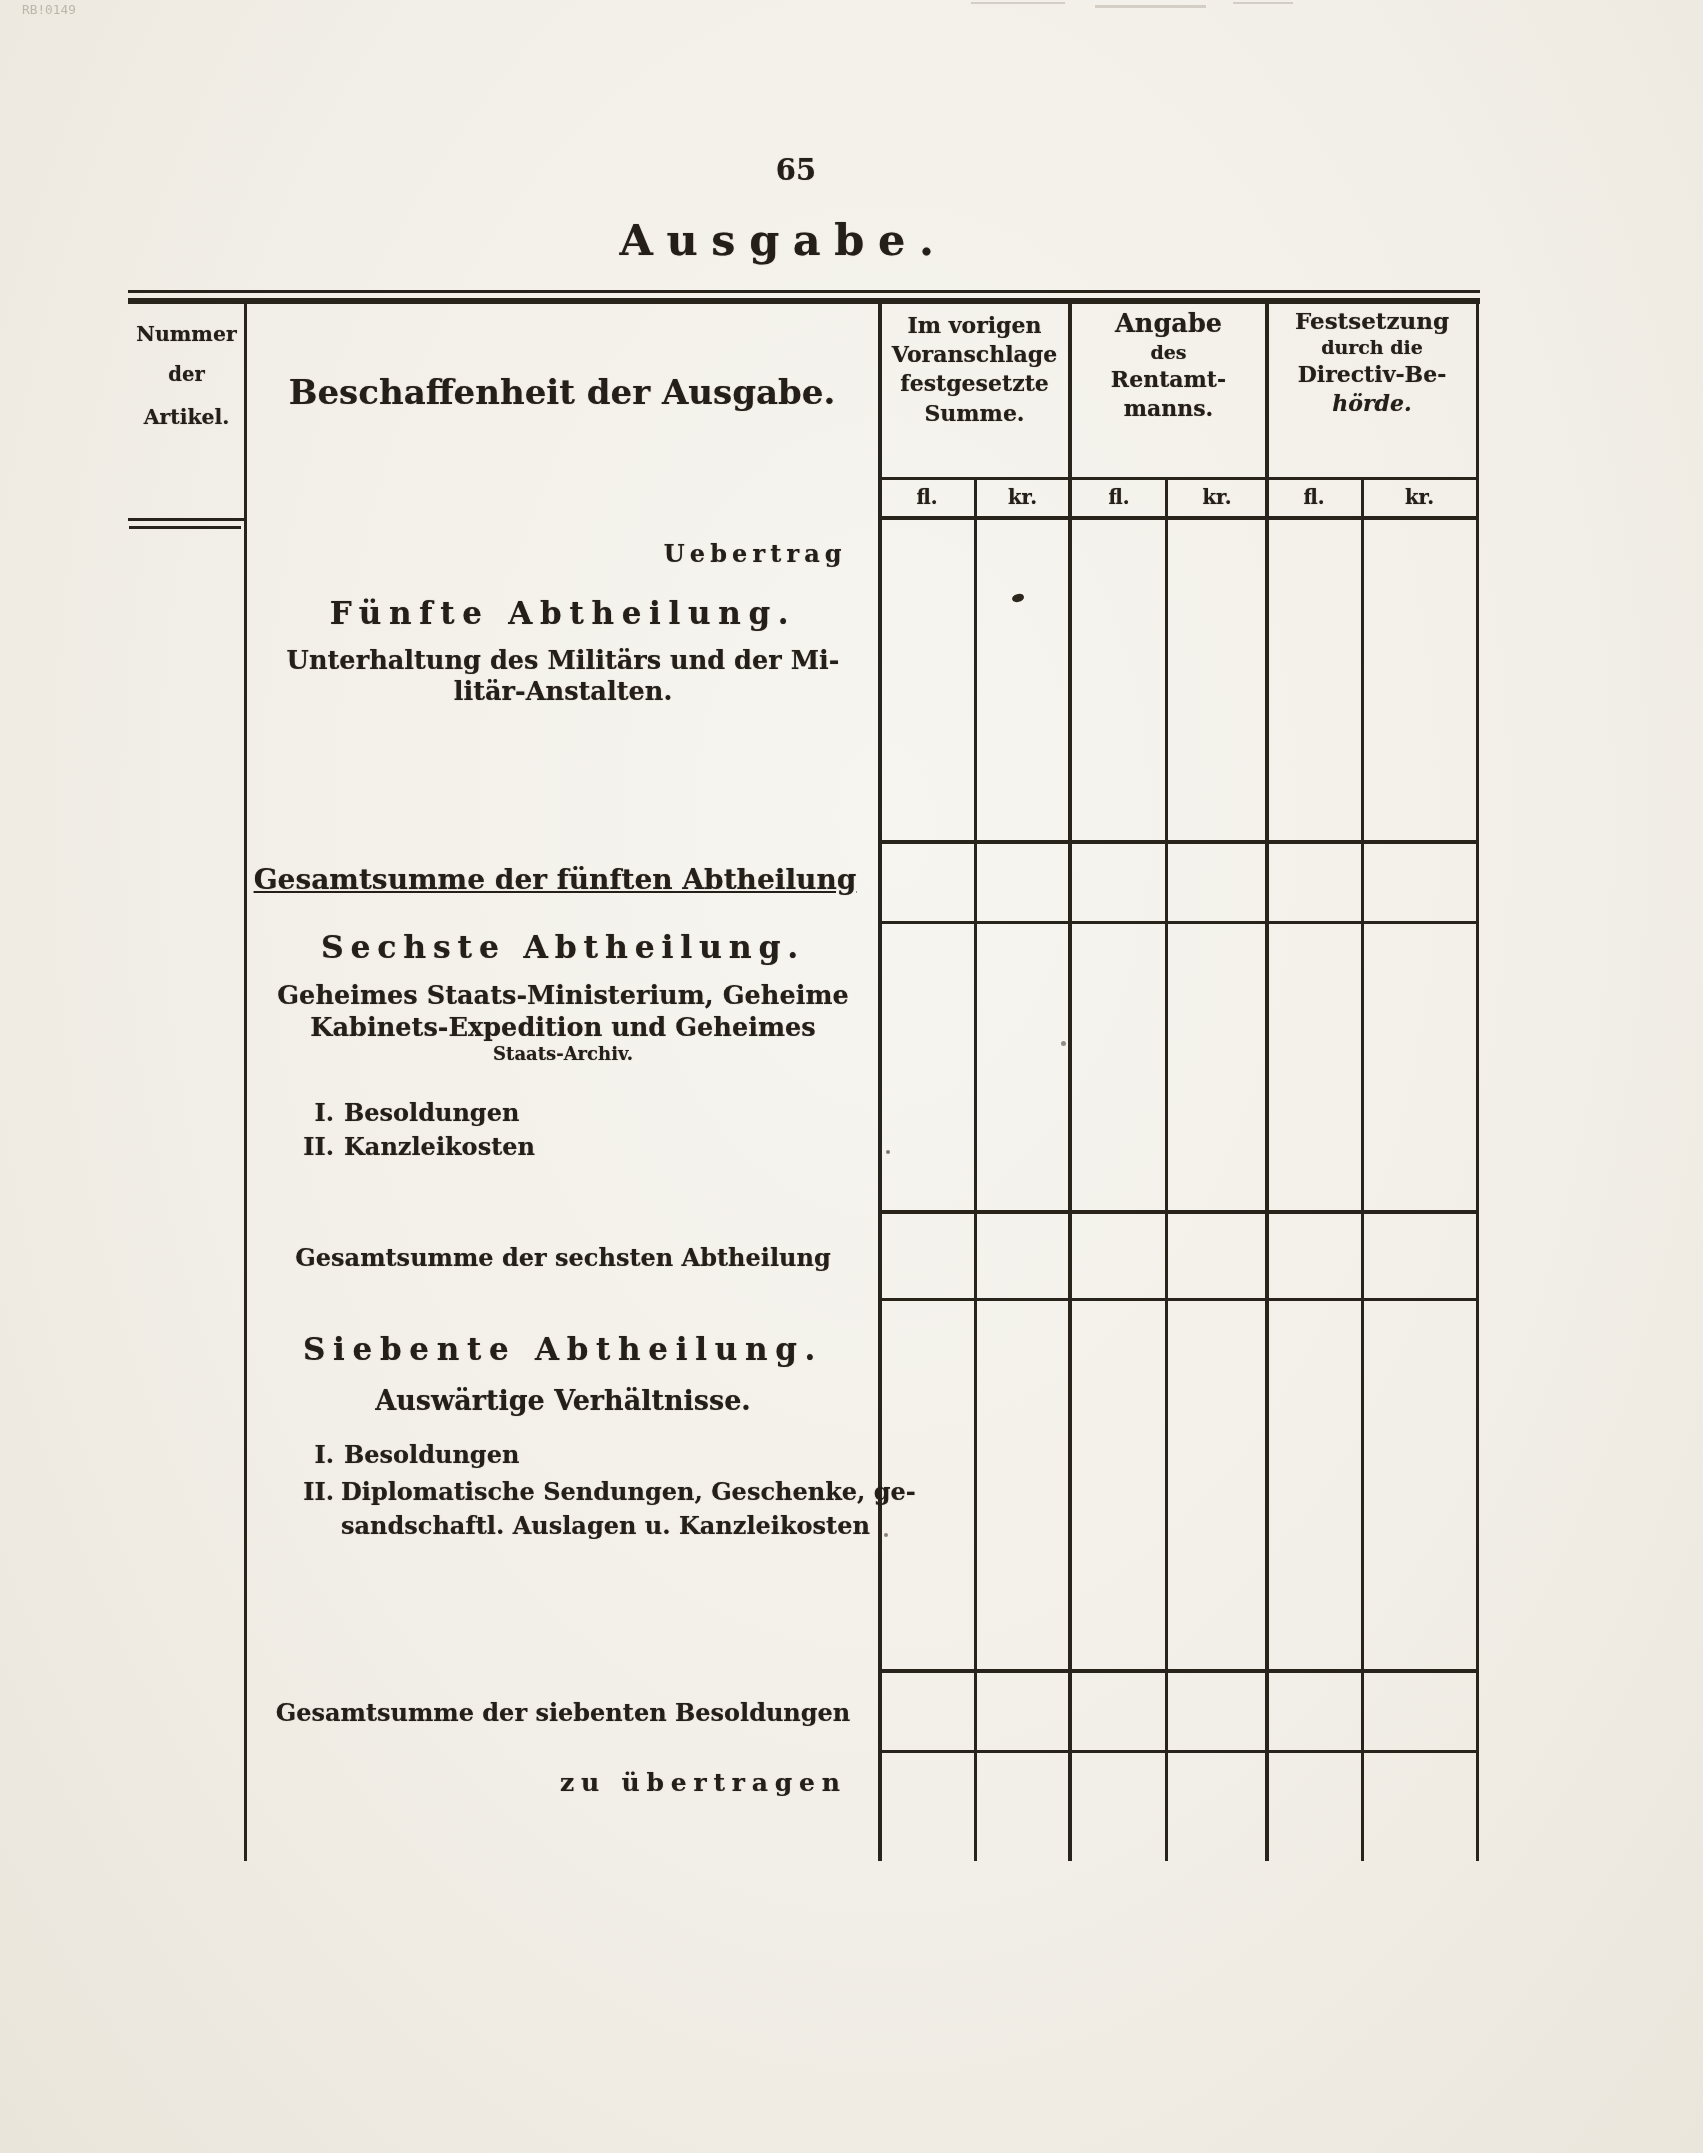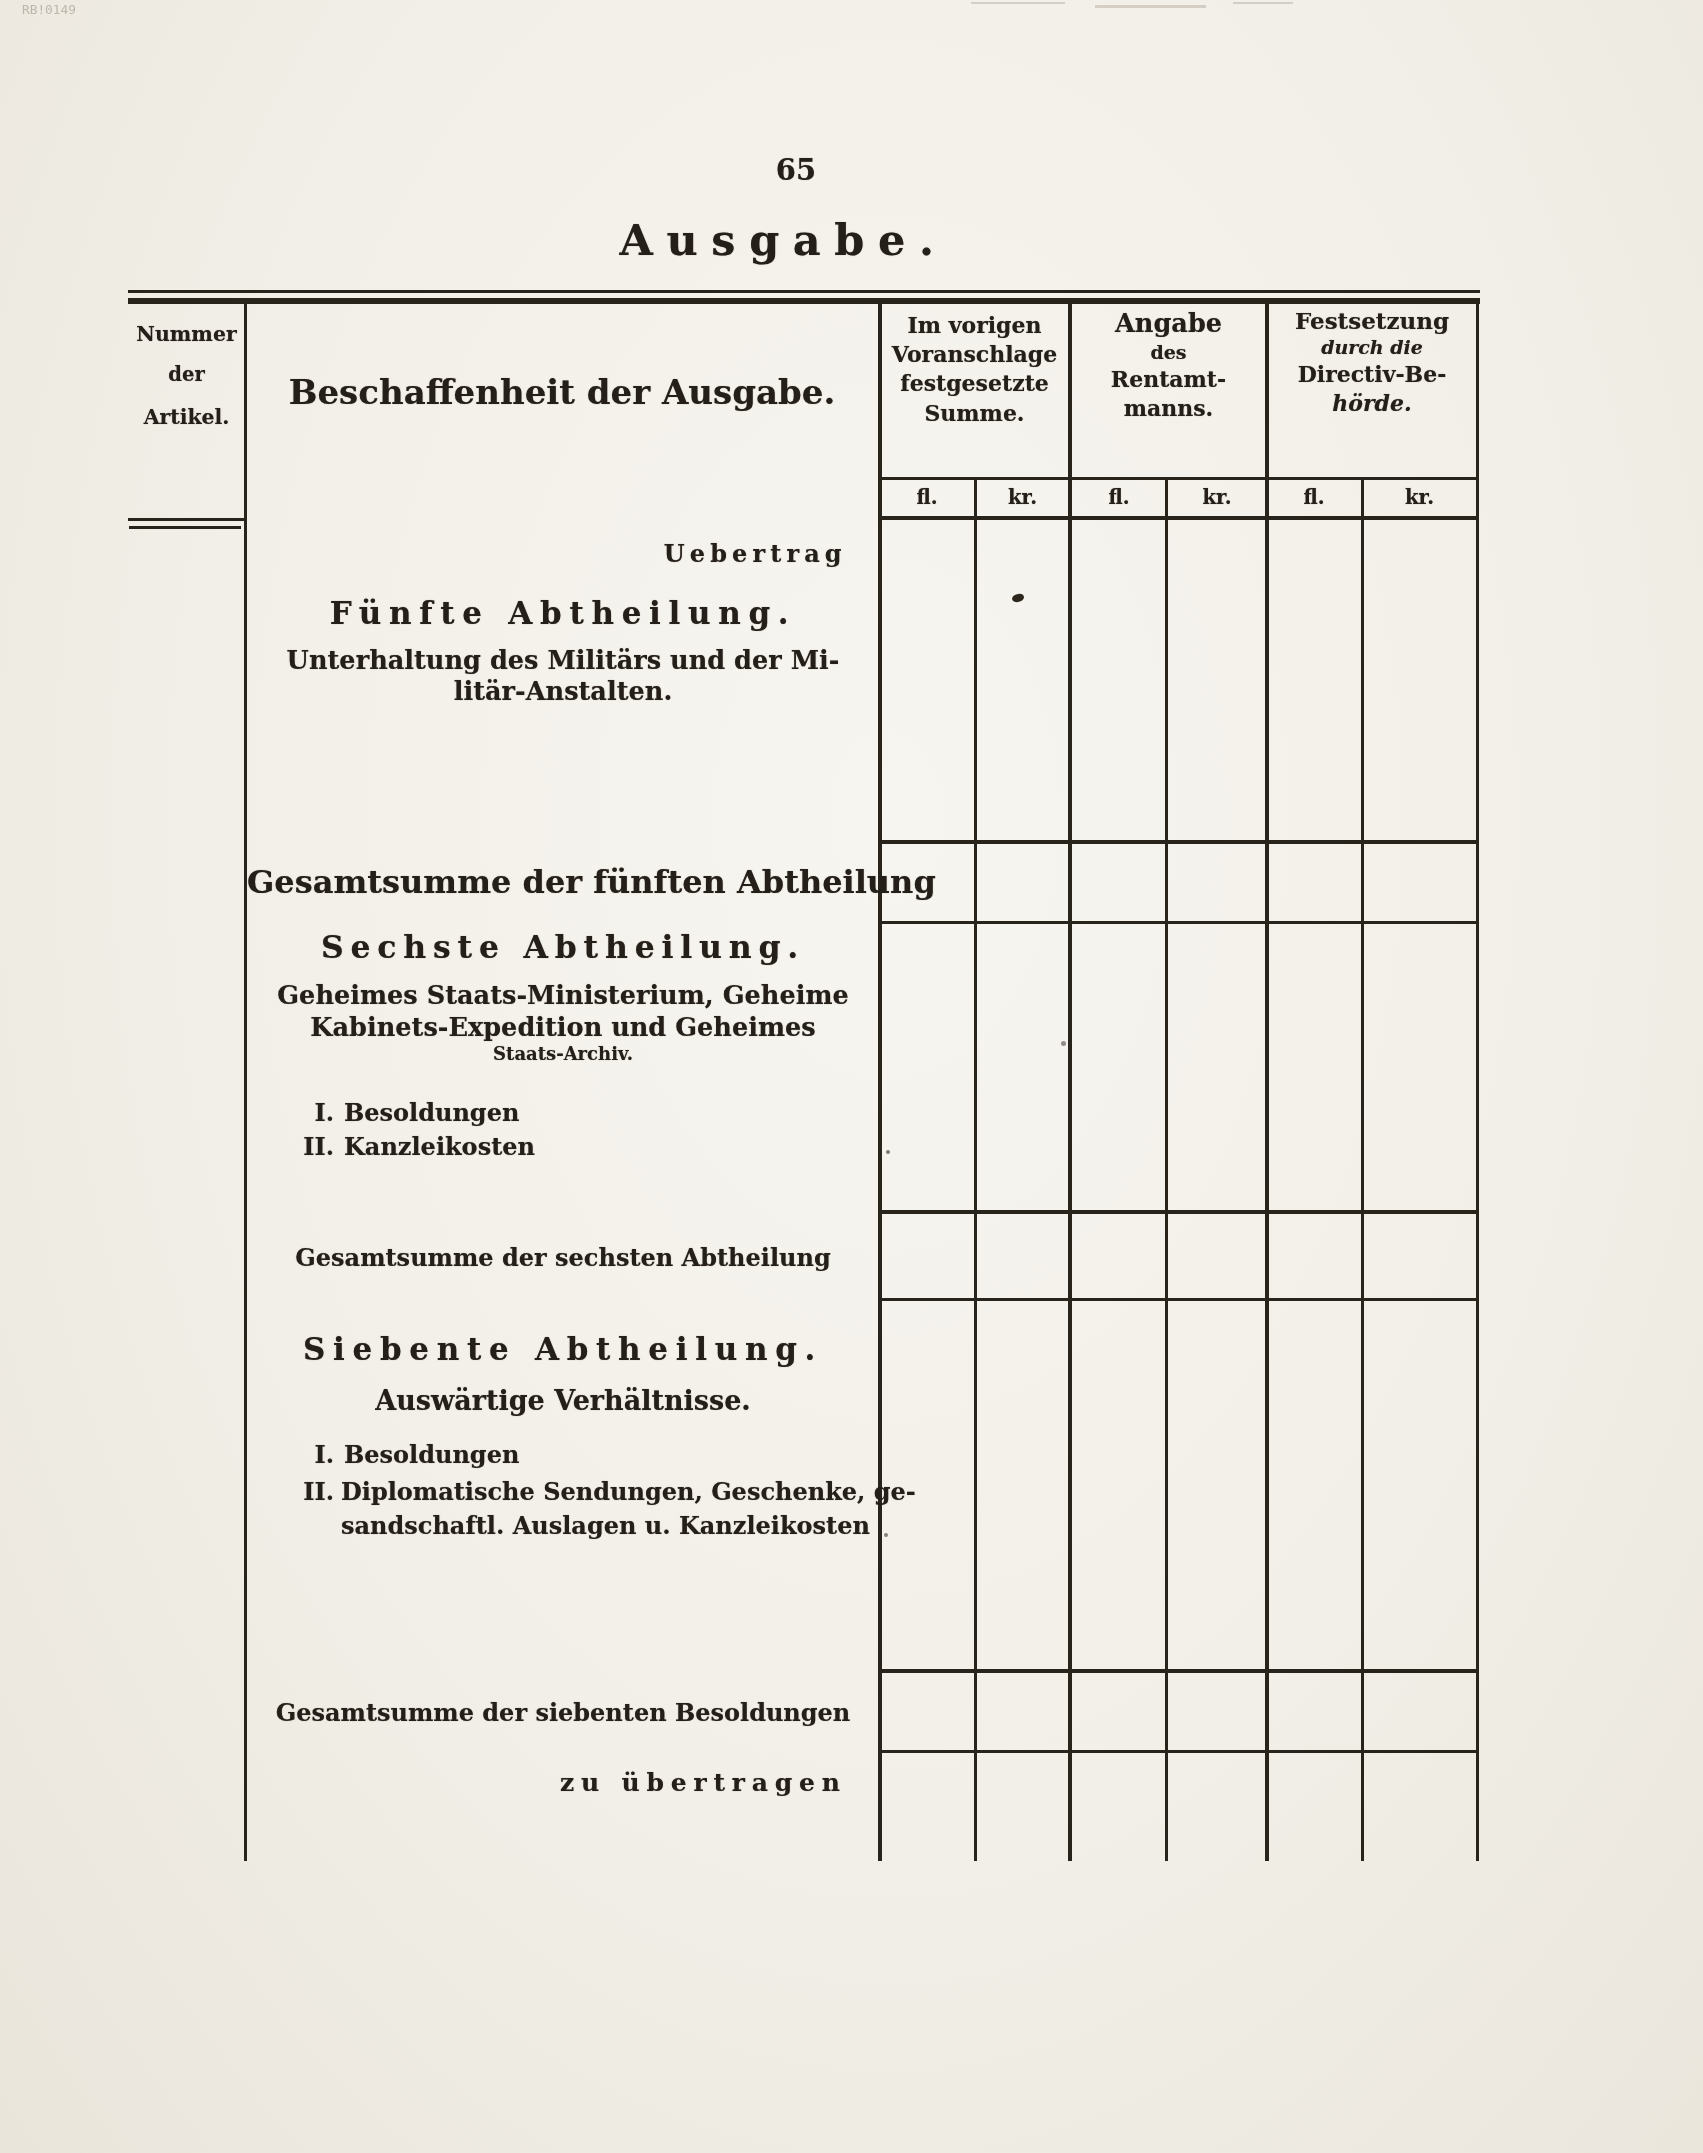--- a/index.html
+++ b/index.html
@@ -72,37 +72,37 @@
   <div class="t ctr" style="left:884px;top:341px;width:181px;font-size:22px;">Voranschlage</div>
   <div class="t ctr" style="left:884px;top:370px;width:181px;font-size:22px;">festgesetzte</div>
   <div class="t ctr" style="left:884px;top:400px;width:181px;font-size:22px;">Summe.</div>
 
   <div class="t ctr" style="left:1074px;top:308px;width:189px;font-size:25.6px;">Angabe</div>
   <div class="t ctr" style="left:1074px;top:341px;width:189px;font-size:19px;">des</div>
   <div class="t ctr" style="left:1074px;top:366px;width:189px;font-size:22px;">Rentamt-</div>
   <div class="t ctr" style="left:1074px;top:395px;width:189px;font-size:22px;">manns.</div>
 
   <div class="t ctr" style="left:1269px;top:307px;width:206px;font-size:23px;">Festsetzung</div>
-  <div class="t ctr" style="left:1269px;top:336px;width:206px;font-size:19px;font-style:italic;">durch die</div>
+  <div class="t ctr" style="left:1269px;top:336px;width:206px;font-size:19px;">durch die</div>
   <div class="t ctr" style="left:1269px;top:361px;width:206px;font-size:22px;">Directiv-Be-</div>
   <div class="t ctr" style="left:1269px;top:390px;width:206px;font-size:22px;font-style:italic;">hörde.</div>
 
   <div class="t ctr" style="left:882px;top:486px;width:90px;font-size:19.6px;">fl.</div>
   <div class="t ctr" style="left:978px;top:486px;width:89px;font-size:19.6px;">kr.</div>
   <div class="t ctr" style="left:1074px;top:486px;width:90px;font-size:19.6px;">fl.</div>
   <div class="t ctr" style="left:1170px;top:486px;width:94px;font-size:19.6px;">kr.</div>
   <div class="t ctr" style="left:1269px;top:486px;width:90px;font-size:19.6px;">fl.</div>
   <div class="t ctr" style="left:1365px;top:486px;width:109px;font-size:19.6px;">kr.</div>
 
   <div class="t rt" style="left:247px;top:539px;width:615px;padding-right:15.3px;font-size:24px;letter-spacing:5.1px;">Uebertrag</div>
 
   <div class="t ctr" style="left:247px;top:595px;width:632px;font-size:31px;letter-spacing:7.7px;text-align:center;">Fünfte Abtheilung.</div>
   <div class="t ctr" style="left:247px;top:645px;width:632px;font-size:25.6px;">Unterhaltung des Militärs und der Mi-</div>
   <div class="t ctr" style="left:247px;top:676px;width:632px;font-size:25.6px;">litär-Anstalten.</div>
-  <div class="t ctr" style="left:247px;top:863px;width:632px;font-size:32px;">Gesamtsumme der fünften Abtheilung</div>
+  <div class="t ctr" style="left:239px;top:863px;width:632px;font-size:28px;text-decoration:underline;">Gesamtsumme der fünften Abtheilung</div>
 
   <div class="t ctr" style="left:247px;top:928px;width:632px;font-size:31.5px;letter-spacing:6.8px;">Sechste Abtheilung.</div>
   <div class="t ctr" style="left:247px;top:980px;width:632px;font-size:25.6px;">Geheimes Staats-Ministerium, Geheime</div>
   <div class="t ctr" style="left:247px;top:1012px;width:632px;font-size:25.6px;">Kabinets-Expedition und Geheimes</div>
   <div class="t ctr" style="left:247px;top:1043px;width:632px;font-size:18px;">Staats-Archiv.</div>
 
   <div class="t rt" style="left:290px;top:1098px;width:44px;font-size:24px;">I.</div>
   <div class="t" style="left:344px;top:1098px;font-size:24px;">Besoldungen</div>
   <div class="t rt" style="left:284px;top:1132px;width:50px;font-size:24px;">II.</div>
   <div class="t" style="left:344px;top:1132px;font-size:24px;">Kanzleikosten</div>

